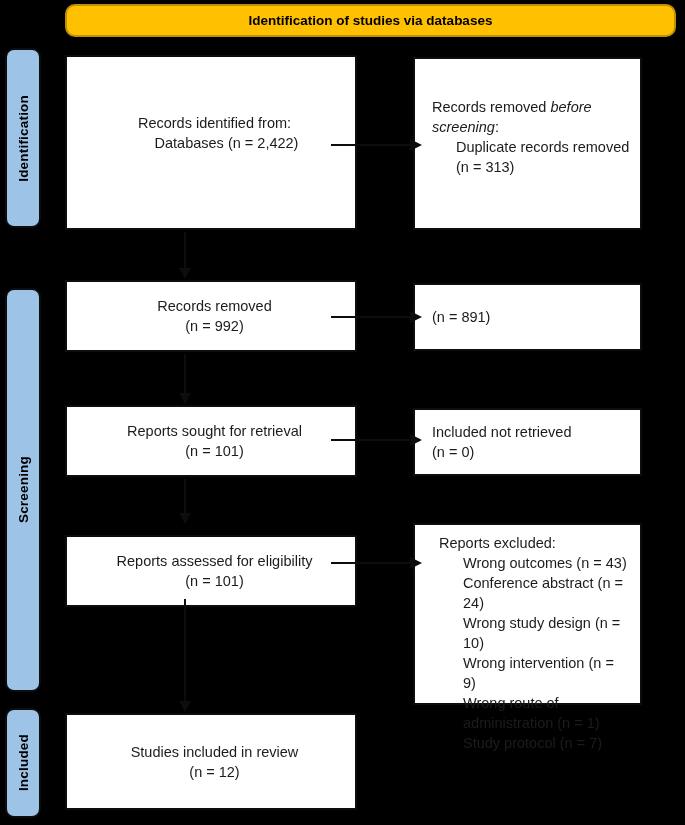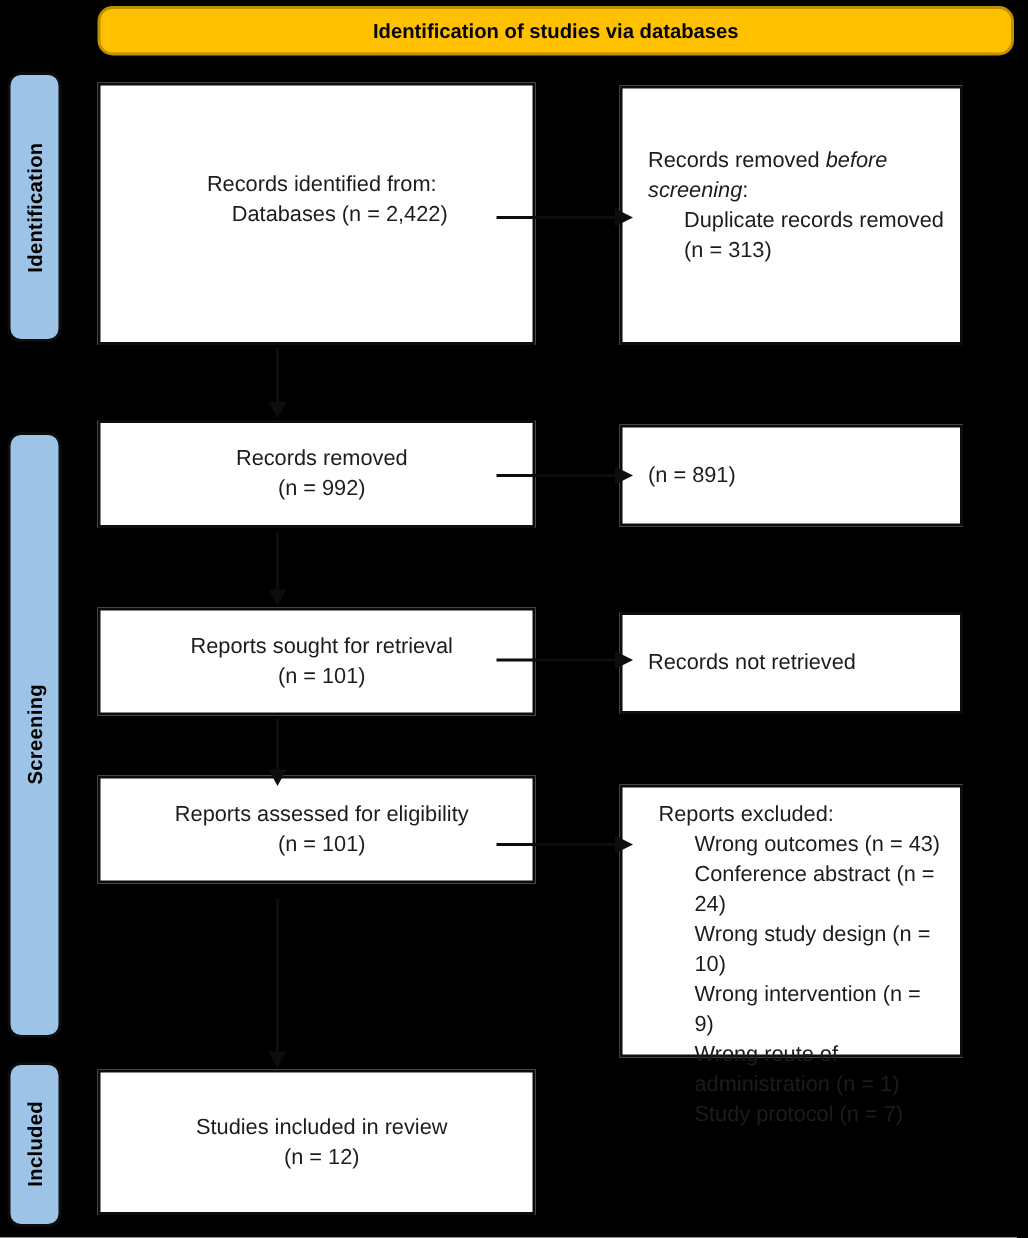--- a/index.html
+++ b/index.html
@@ -60,21 +60,21 @@
   }
   .col-left  { left: 65px;  width: 292px; text-align: center; }
   .col-right { left: 413px; width: 229px; }
 
   .box-records-identified    { top: 55px;  height: 175px; padding-bottom: 28px; }
   .box-records-removed       { top: 57px;  height: 173px; padding-bottom: 22px; }
   .box-records-screened      { top: 280px; height: 72px; }
   .box-records-excluded      { top: 283px; height: 68px; }
   .box-reports-sought        { top: 405px; height: 72px; }
   .box-reports-not-retrieved { top: 408px; height: 68px; }
-  .box-reports-assessed      { top: 517px; height: 72px; }
+  .box-reports-assessed      { top: 535px; height: 72px; }
   .box-reports-excluded      { top: 523px; height: 182px; justify-content: flex-start; padding-top: 8px; padding-left: 24px; }
   .box-studies-included      { top: 713px; height: 97px; }
 
   .indent { margin-left: 24px; }
   .italic { font-style: italic; }
 
   
   .arrow-h {
     position: absolute;
     height: 2px; background: #0d0d0d;
@@ -142,21 +142,22 @@
   </div>
   <div class="box col-right box-records-excluded">
     <div>(n = 891)</div>
   </div>
 
   <div class="box col-left box-reports-sought">
     <div>Reports sought for retrieval</div>
     <div>(n = 101)</div>
   </div>
   <div class="box col-right box-reports-not-retrieved">
-    <div>Records not retrieved</div>
+    <div>Included not retrieved</div>
+    <div>(n = 0)</div>
   </div>
 
   <div class="box col-left box-reports-assessed">
     <div>Reports assessed for eligibility</div>
     <div>(n = 101)</div>
   </div>
   <div class="box col-right box-reports-excluded">
     <div>Reports excluded:</div>
     <div class="indent">Wrong outcomes (n = 43)</div>
     <div class="indent">Conference abstract (n = 24)</div>

